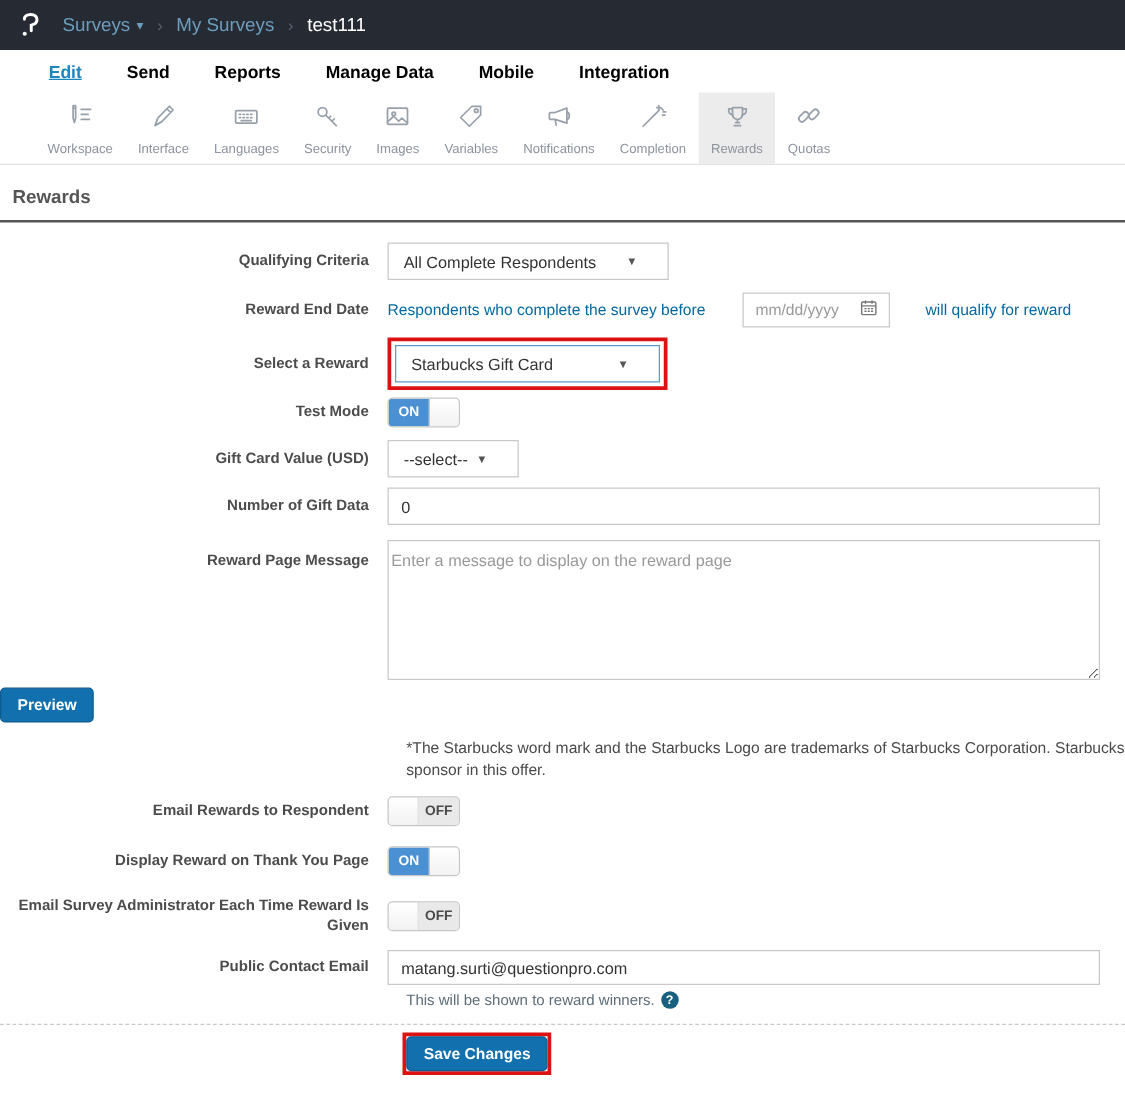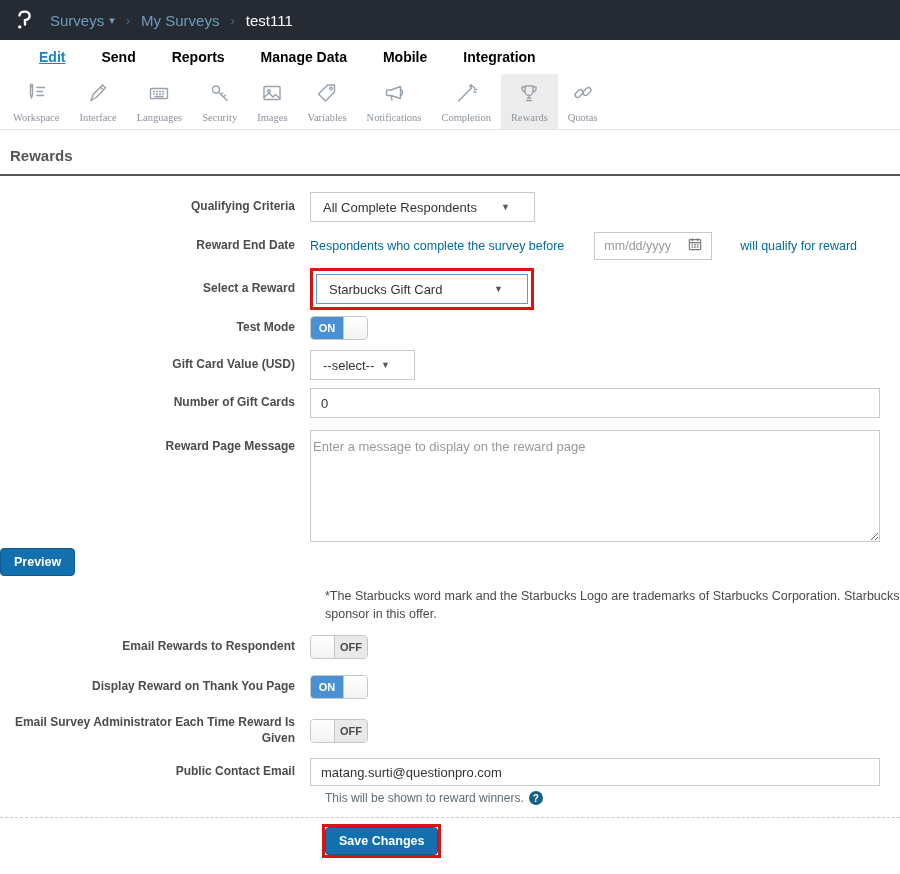--- a/index.html
+++ b/index.html
@@ -15,21 +15,21 @@
   .logo { display:flex; align-items:center; margin-right:14px; }
   .crumb { font-size:15px; color:#6d9cbd; display:flex; align-items:center; gap:5px; cursor:pointer; }
   .crumb .caret { font-size:11px; }
   .crumb-sep { color:#596373; font-size:13px; margin:0 11px; }
   .crumb-current { color:#ffffff; font-size:15px; }
   
   .navtabs { display:flex; align-items:center; height:34px; padding-left:39px; gap:36px; background:#fff; }
   .tab { font-size:14px; font-weight:bold; color:#000000; cursor:pointer; text-decoration:none; }
   .tab.active { color:#1b85c0; text-decoration:underline; }
   
-  .toolbar { display:flex; align-items:stretch; padding-left:3px; border-bottom:1px solid #e3e3e3; background:#fff;font-family:Liberation Serif, serif; }
+  .toolbar { display:flex; align-items:stretch; padding-left:28px; border-bottom:1px solid #e3e3e3; background:#fff; }
   .tool { display:flex; flex-direction:column; align-items:center; justify-content:flex-end; gap:3px; padding:7px 10px 6px; cursor:pointer; }
   .tool.active { background:#ececec; }
   .tool svg { width:24px; height:24px; stroke:#98a0aa; fill:none; stroke-width:1.4; stroke-linecap:round; stroke-linejoin:round; }
   .tool-label { font-size:10.5px; color:#8c939d; white-space:nowrap; }
   
   .page-title { font-size:15px; font-weight:bold; color:#555; margin:17px 0 10px 10px; }
   .rule { border:0; border-top:2px solid #555; margin:0; }
   
   .form { padding-top:16px; }
   .row { display:flex; align-items:center; }
@@ -223,21 +223,21 @@
     <div class="lbl">Gift Card Value (USD)</div>
     <div class="ctl">
       <div class="select" style="width:105px">
         <span>--select--</span>
         <span class="arrow">▼</span>
       </div>
     </div>
   </div>
 
   <div class="row mb12">
-    <div class="lbl">Number of Gift Cards</div>
+    <div class="lbl">Number of Gift Data</div>
     <div class="ctl">
       <input class="text-input" type="text" value="0" style="">
     </div>
   </div>
 
 
   <div class="row" style="align-items:flex-start">
     <div class="lbl" style="padding-top:9px">Reward Page Message</div>
     <div class="ctl">
       <textarea class="msg" placeholder="Enter a message to display on the reward page" style=""></textarea>

